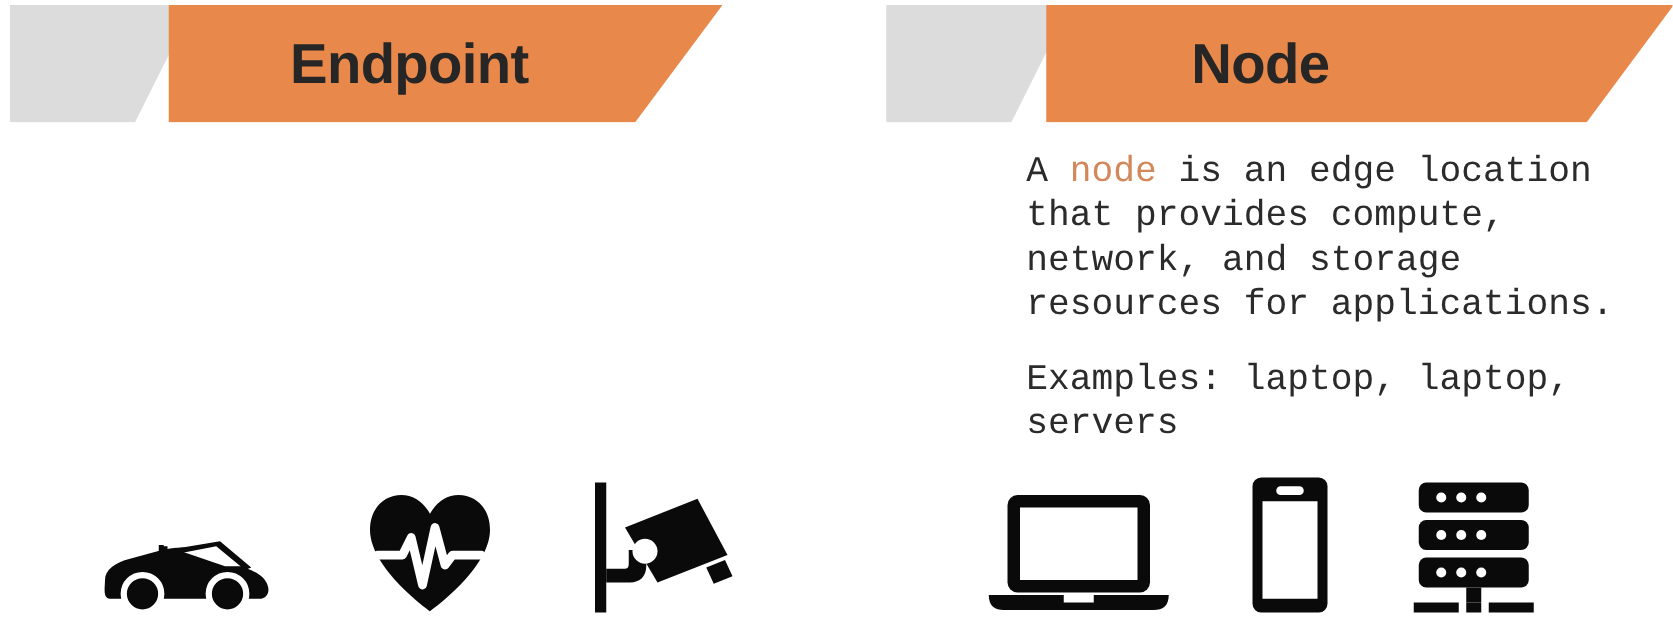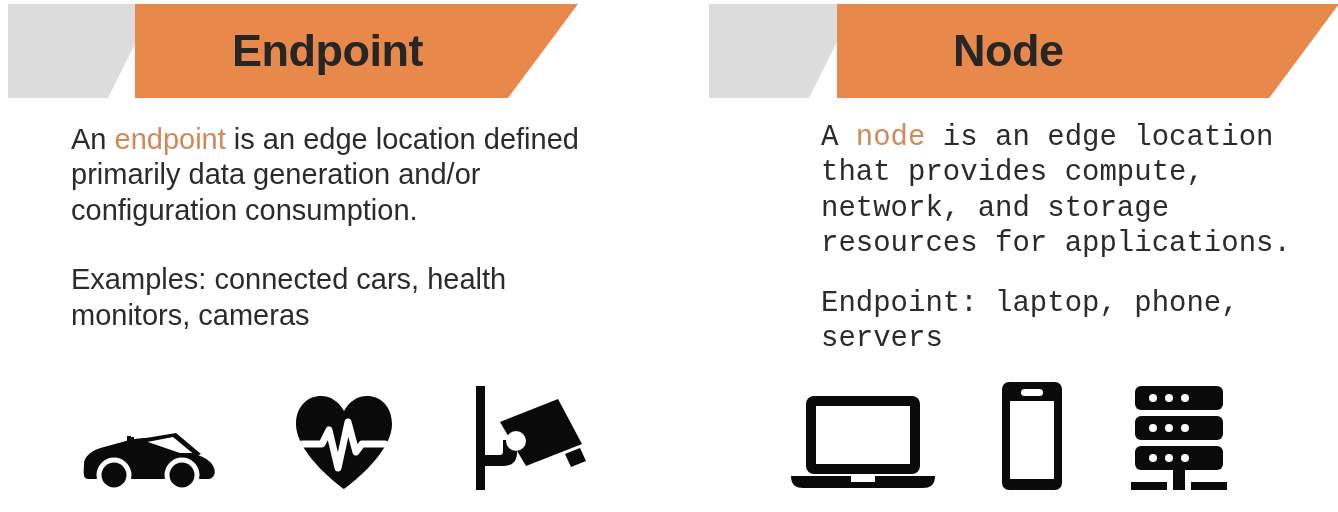--- a/index.html
+++ b/index.html
@@ -111,25 +111,20 @@
 <div class="board">
 
   <section class="panel panel-endpoint">
 
     <div class="banner">
       <div class="banner-shape shape-gray"></div>
       <div class="banner-shape shape-orange"></div>
       <div class="banner-title">Endpoint</div>
     </div>
 
-    <div class="copy">
-      <p><span>An </span><span class="accent">endpoint</span><span> is an edge location defined primarily data generation and/or configuration consumption.</span></p>
-      <div class="para-gap"></div>
-      <p>Examples: connected cars, health monitors, cameras</p>
-    </div>
 
     <div class="icon-row">
 
       <svg class="icon" width="148" height="70" viewBox="0 0 148 70" aria-hidden="true">
         <path d="M14 42 C14 34 22 28 34 25 L56 19 C62 17 70 16 78 16
                  L96 16 C100 16 104 17 107 19 L128 33
                  C136 36 142 40 144 46 C146 51 144 56 139 57
                  L18 57 C12 57 14 48 14 42 Z"></path>
         <path d="M60 20 L60 15 L64 15 L64 19 Z"></path>
         <rect x="57" y="14" width="4" height="9"></rect>
@@ -167,21 +162,21 @@
 
     <div class="banner">
       <div class="banner-shape shape-gray"></div>
       <div class="banner-shape shape-orange"></div>
       <div class="banner-title">Node</div>
     </div>
 
     <div class="copy">
       <p><span>A </span><span class="accent">node</span><span> is an edge location that provides compute, network, and storage resources for applications.</span></p>
       <div class="para-gap"></div>
-      <p>Endpoint: laptop, phone, servers</p>
+      <p>Examples: laptop, laptop, servers</p>
     </div>
 
     <div class="icon-row">
 
       <svg class="icon" width="148" height="102" viewBox="0 0 148 102" aria-hidden="true">
         <rect x="17" y="6" width="114" height="78" rx="8" ry="8"></rect>
         <rect x="27" y="16" width="94" height="58" fill="#ffffff"></rect>
         <path d="M2 86 L146 86 C146 95 141 98 134 98 L14 98 C7 98 2 95 2 86 Z"></path>
         <path d="M62 86 L86 86 L86 92 L62 92 Z" fill="#ffffff"></path>
       </svg>

